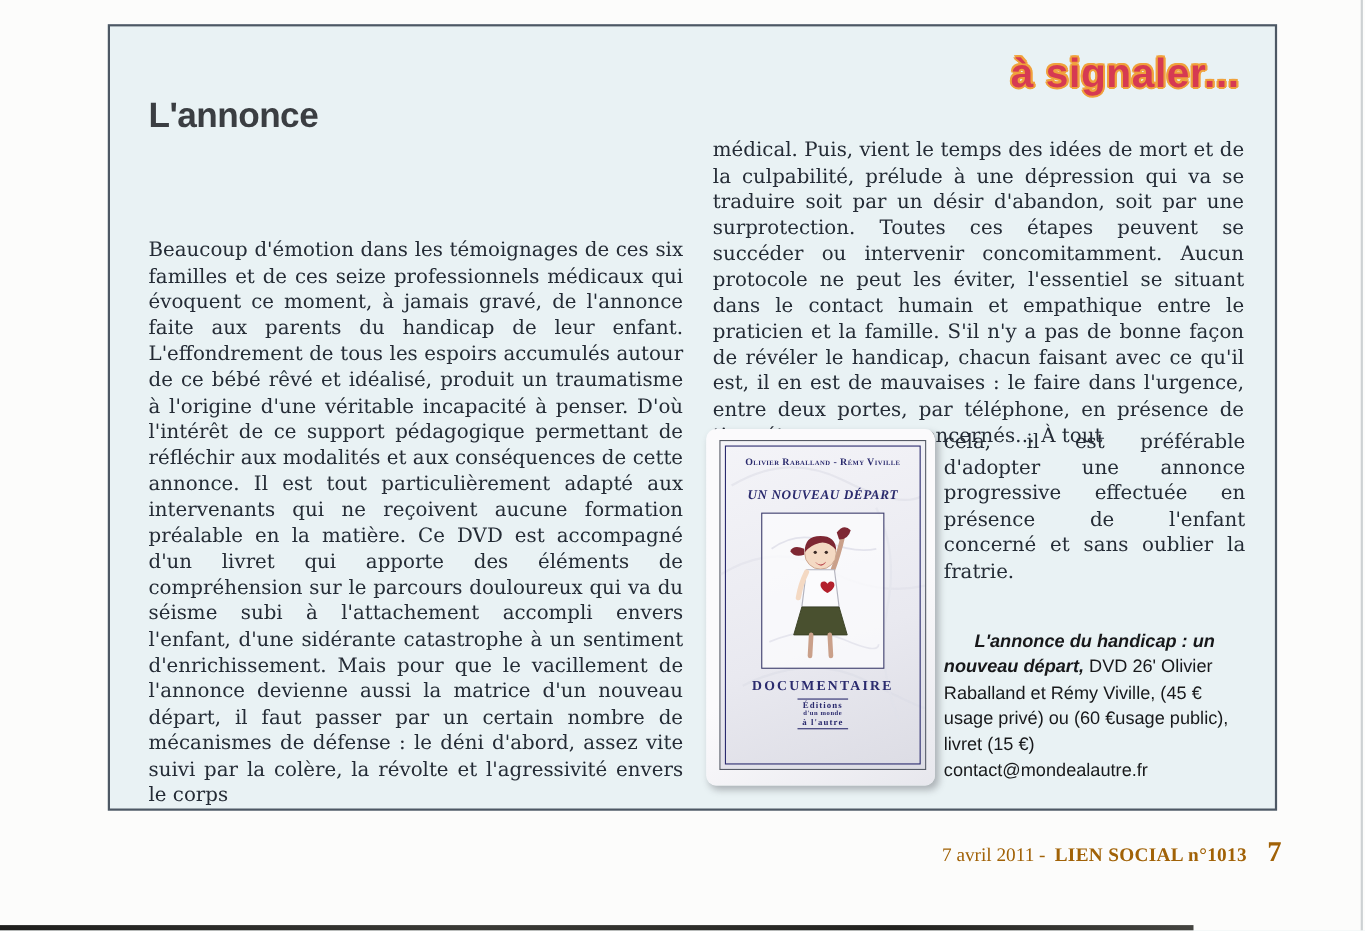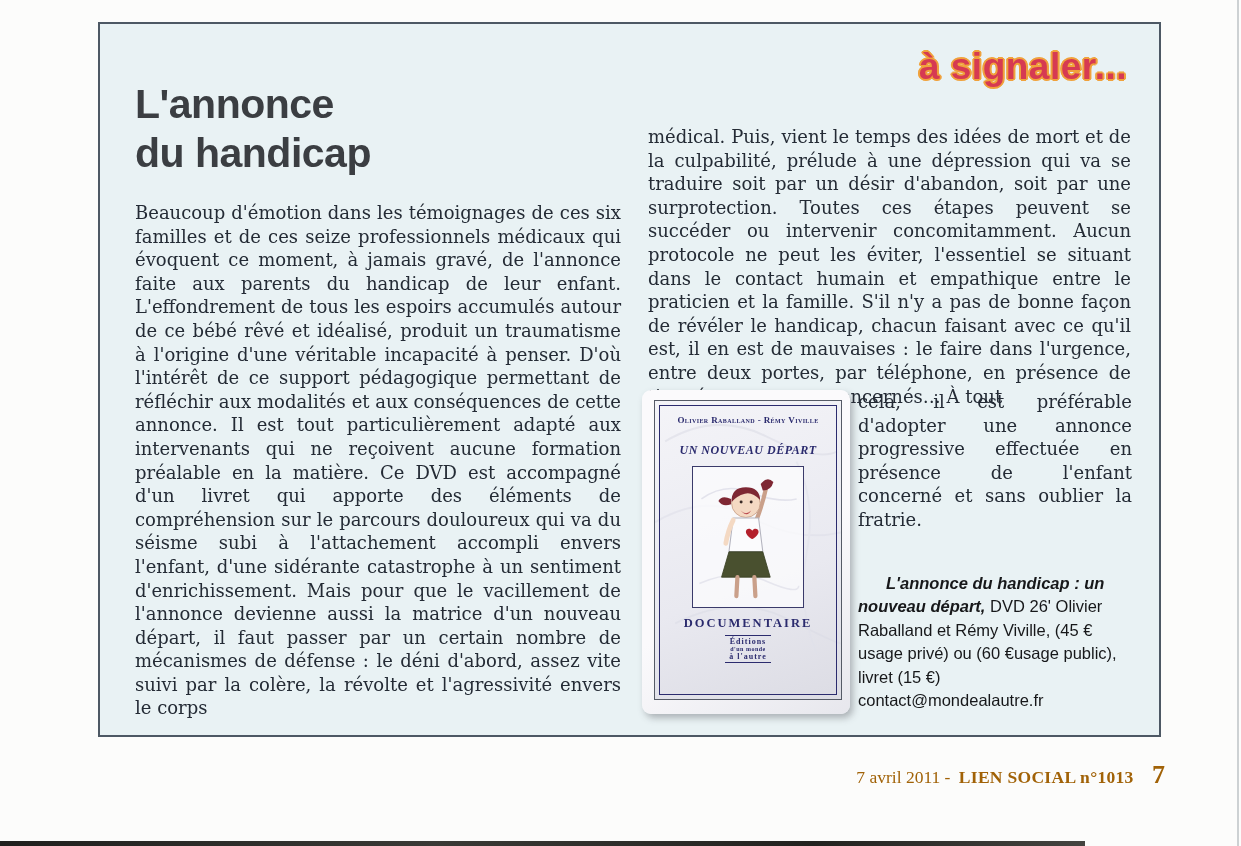--- a/index.html
+++ b/index.html
@@ -27,32 +27,32 @@
     position:absolute; top:22px; right:32px;
     font-size:37px; font-weight:bold; letter-spacing:0.5px;
     color:#d63a52;
     text-shadow:-2px 0 0 #f0a23c, 2px 0 0 #f0a23c, 0 -2px 0 #f0a23c, 0 2px 0 #f0a23c,
                 -1.4px -1.4px 0 #f0a23c, 1.4px 1.4px 0 #f0a23c, -1.4px 1.4px 0 #f0a23c, 1.4px -1.4px 0 #f0a23c;
     margin-left:43px;
   }
 
   .article-title {
     position:absolute; left:35px; top:56px;
-    font-size:41px; line-height:49px; font-weight:600;
+    font-size:32px; line-height:49px; font-weight:600;
     letter-spacing:-0.5px; color:#3b3e42;
   }
   .article-title span { display:block; }
 
   .body-serif {
     font-family:"DejaVu Serif","Liberation Serif",serif;
     font-size:18px; line-height:23.6px; color:#242b35;
     text-align:justify;
   }
 
-  .col-left  { position:absolute; left:35px;  top:177px; width:486px; }
+  .col-left  { position:absolute; left:35px;  top:192px; width:486px; }
   .col-right-top { position:absolute; left:548px; top:101px; width:483px; }
 
   .wrap-row { position:absolute; left:542px; top:366px; width:490px; display:flex; }
 
   
   .dvd-photo {
     width:208px; height:324px; flex:0 0 208px;
     background:linear-gradient(145deg,#fbfafc 55%,#e7e7ed);
     border-radius:9px;
     box-shadow:3px 4px 7px rgba(60,60,70,0.35);
@@ -117,21 +117,20 @@
 </style>
 </head>
 <body>
 
 <div class="panel">
 
   <div class="signaler">à signaler...</div>
 
   <h1 class="article-title">
     <span>L'annonce</span>
-    <span>du handicap</span>
   </h1>
 
   <div class="col-left body-serif">Beaucoup d'émotion dans les témoignages de ces six familles et de ces seize professionnels médicaux qui évoquent ce moment, à jamais gravé, de l'annonce faite aux parents du handicap de leur enfant. L'effondrement de tous les espoirs accumulés autour de ce bébé rêvé et idéalisé, produit un traumatisme à l'origine d'une véritable incapacité à penser. D'où l'intérêt de ce support pédagogique permettant de réfléchir aux modalités et aux conséquences de cette annonce. Il est tout particulièrement adapté aux intervenants qui ne reçoivent aucune formation préalable en la matière. Ce DVD est accompagné d'un livret qui apporte des éléments de compréhension sur le parcours douloureux qui va du séisme subi à l'attachement accompli envers l'enfant, d'une sidérante catastrophe à un sentiment d'enrichissement. Mais pour que le vacillement de l'annonce devienne aussi la matrice d'un nouveau départ, il faut passer par un certain nombre de mécanismes de défense : le déni d'abord, assez vite suivi par la colère, la révolte et l'agressivité envers le corps</div>
 
   <div class="col-right-top body-serif">médical. Puis, vient le temps des idées de mort et de la culpabilité, prélude à une dépression qui va se traduire soit par un désir d'abandon, soit par une surprotection. Toutes ces étapes peuvent se succéder ou intervenir concomitamment. Aucun protocole ne peut les éviter, l'essentiel se situant dans le contact humain et empathique entre le praticien et la famille. S'il n'y a pas de bonne façon de révéler le handicap, chacun faisant avec ce qu'il est, il en est de mauvaises : le faire dans l'urgence, entre deux portes, par téléphone, en présence de tiers étrangers non concernés… À tout</div>
 
   <div class="wrap-row">
 
     <div class="dvd-photo">
       <div class="cover">

